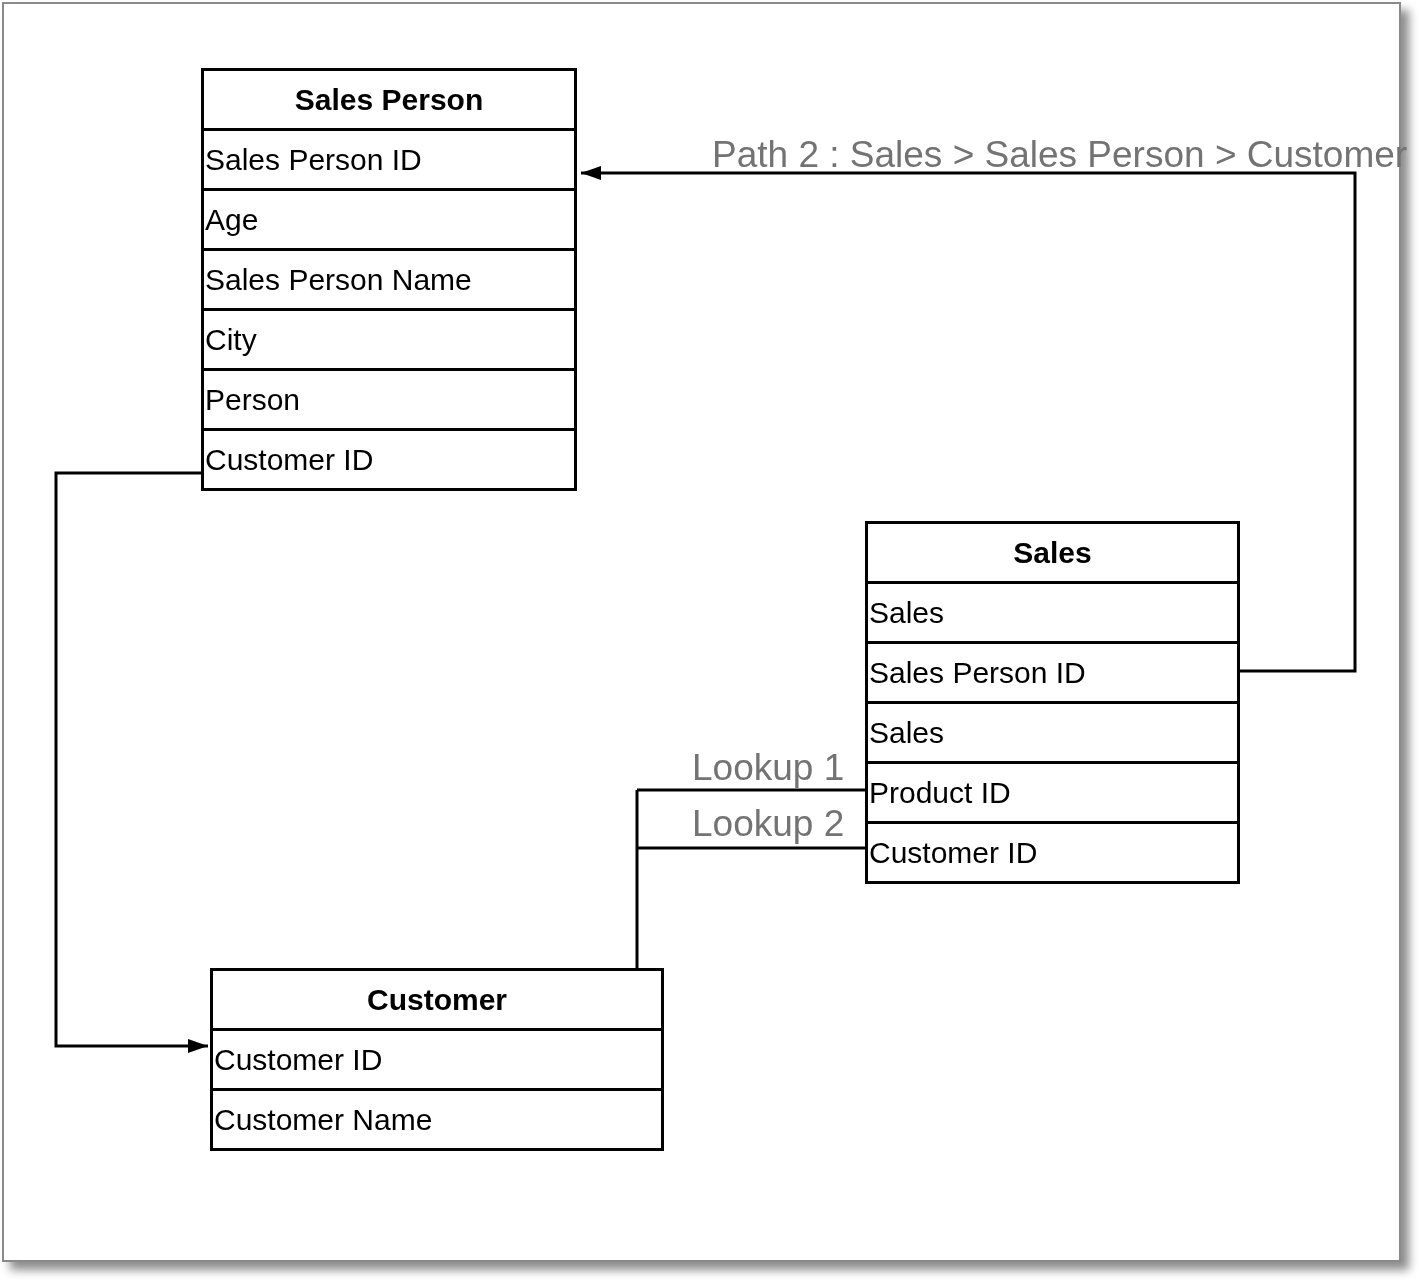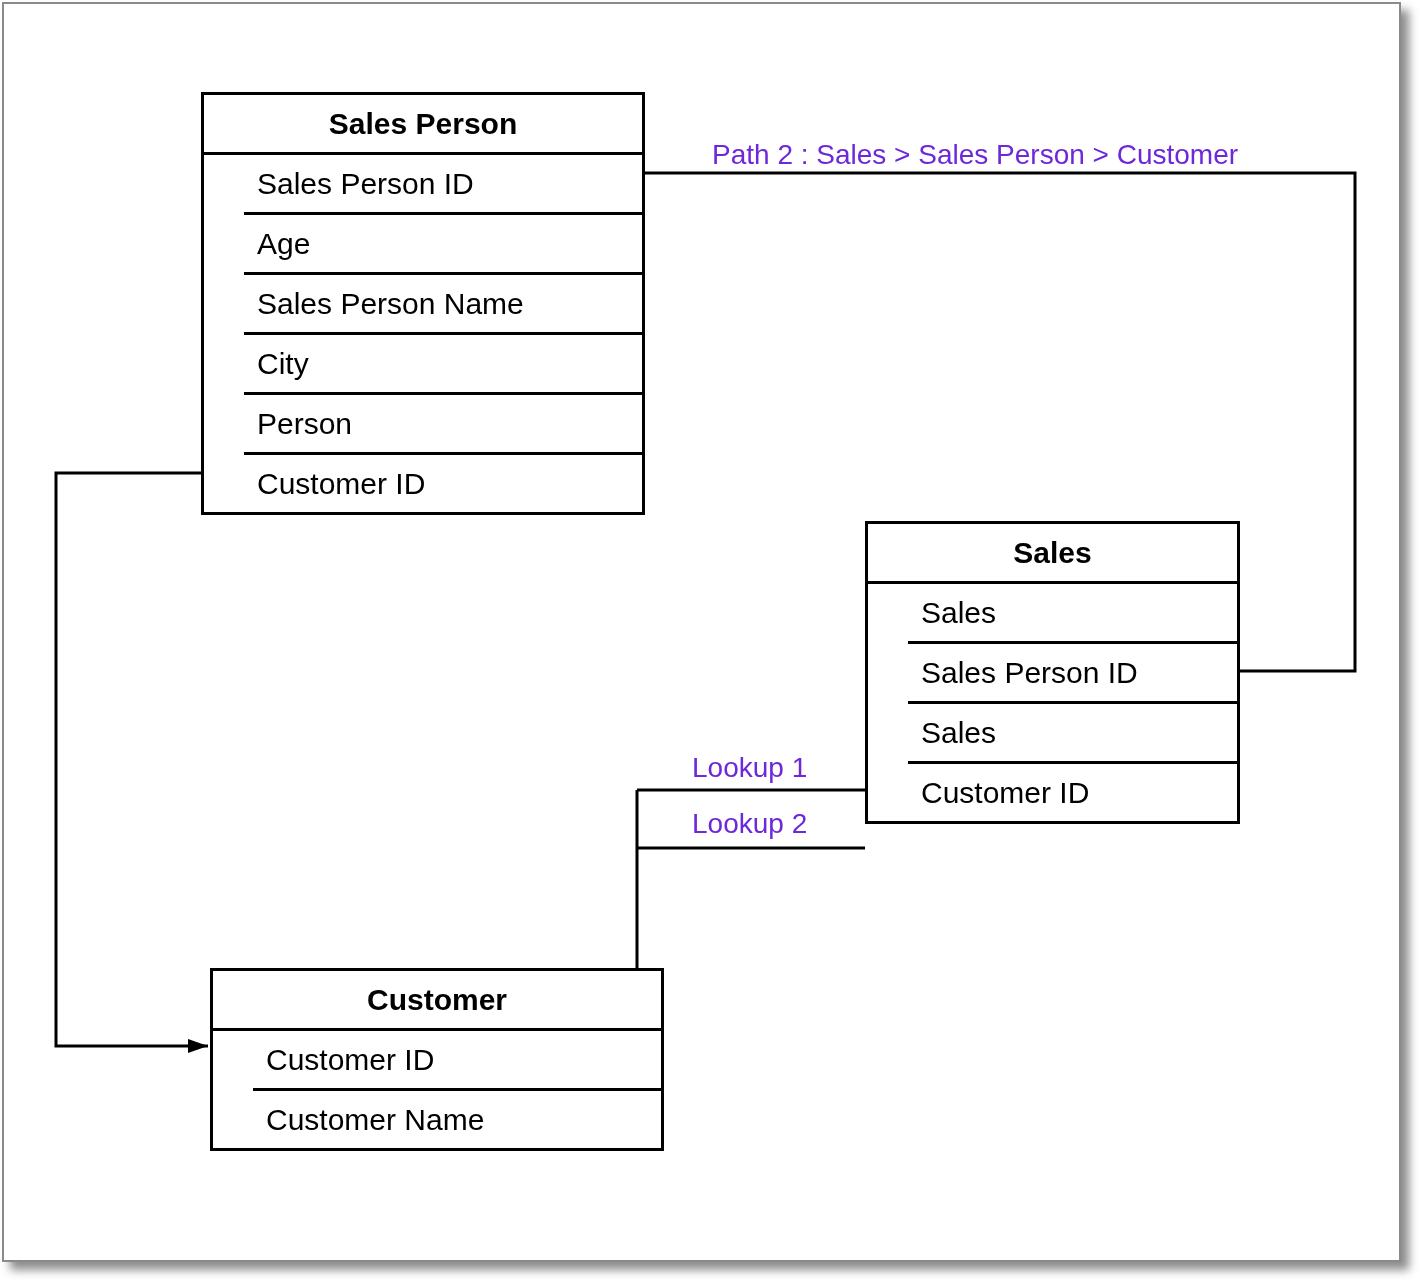--- a/index.html
+++ b/index.html
@@ -40,31 +40,30 @@
     align-items: center;
     justify-content: center;
     font-weight: bold;
   }
   .trow {
     height: 60px;
     box-sizing: border-box;
     border-bottom: 3px solid #000000;
     display: flex;
     align-items: center;
-    padding-left: 13px;
-    margin-left: 40px;
+    padding-left: 1px;
   }
   .trow.last {
     height: 57px;
     border-bottom: none;
   }
   .flabel {
     position: absolute;
-    font-size: 28px;
-    color: #6d28d9;
+    font-size: 37px;
+    color: #737373;
     white-space: nowrap;
     line-height: 36px;
   }
   svg.wires {
     position: absolute;
     left: 0; top: 0;
     pointer-events: none;
   }
 </style>
 </head>
@@ -85,35 +84,36 @@
 
     <polyline points="201,473 56,473 56,1046 208,1046" fill="none" stroke="#000000" stroke-width="3" marker-end="url(#arrow)"></polyline>
 
     <polyline points="865,790 637,790" fill="none" stroke="#000000" stroke-width="3"></polyline>
 
     <polyline points="865,848 637,848" fill="none" stroke="#000000" stroke-width="3"></polyline>
 
     <polyline points="637,790 637,1058 590,1058" fill="none" stroke="#000000" stroke-width="3" marker-end="url(#arrow)"></polyline>
   </svg>
 
-  <div class="etable" style="left:201px; top:92px; width:444px;">
+  <div class="etable" style="left:201px; top:68px; width:376px;">
     <div class="thead">Sales Person</div>
     <div class="trow">Sales Person ID</div>
     <div class="trow">Age</div>
     <div class="trow">Sales Person Name</div>
     <div class="trow">City</div>
     <div class="trow">Person</div>
     <div class="trow last">Customer ID</div>
   </div>
 
   <div class="etable" style="left:865px; top:521px; width:375px;text-align:center;">
     <div class="thead">Sales</div>
     <div class="trow">Sales</div>
     <div class="trow">Sales Person ID</div>
     <div class="trow">Sales</div>
+    <div class="trow">Product ID</div>
     <div class="trow last">Customer ID</div>
   </div>
 
   <div class="etable" style="left:210px; top:968px; width:454px;">
     <div class="thead">Customer</div>
     <div class="trow">Customer ID</div>
     <div class="trow last">Customer Name</div>
   </div>
 
   <div class="flabel" style="left:712px; top:137px;">Path 2 : Sales &gt; Sales Person &gt; Customer</div>

